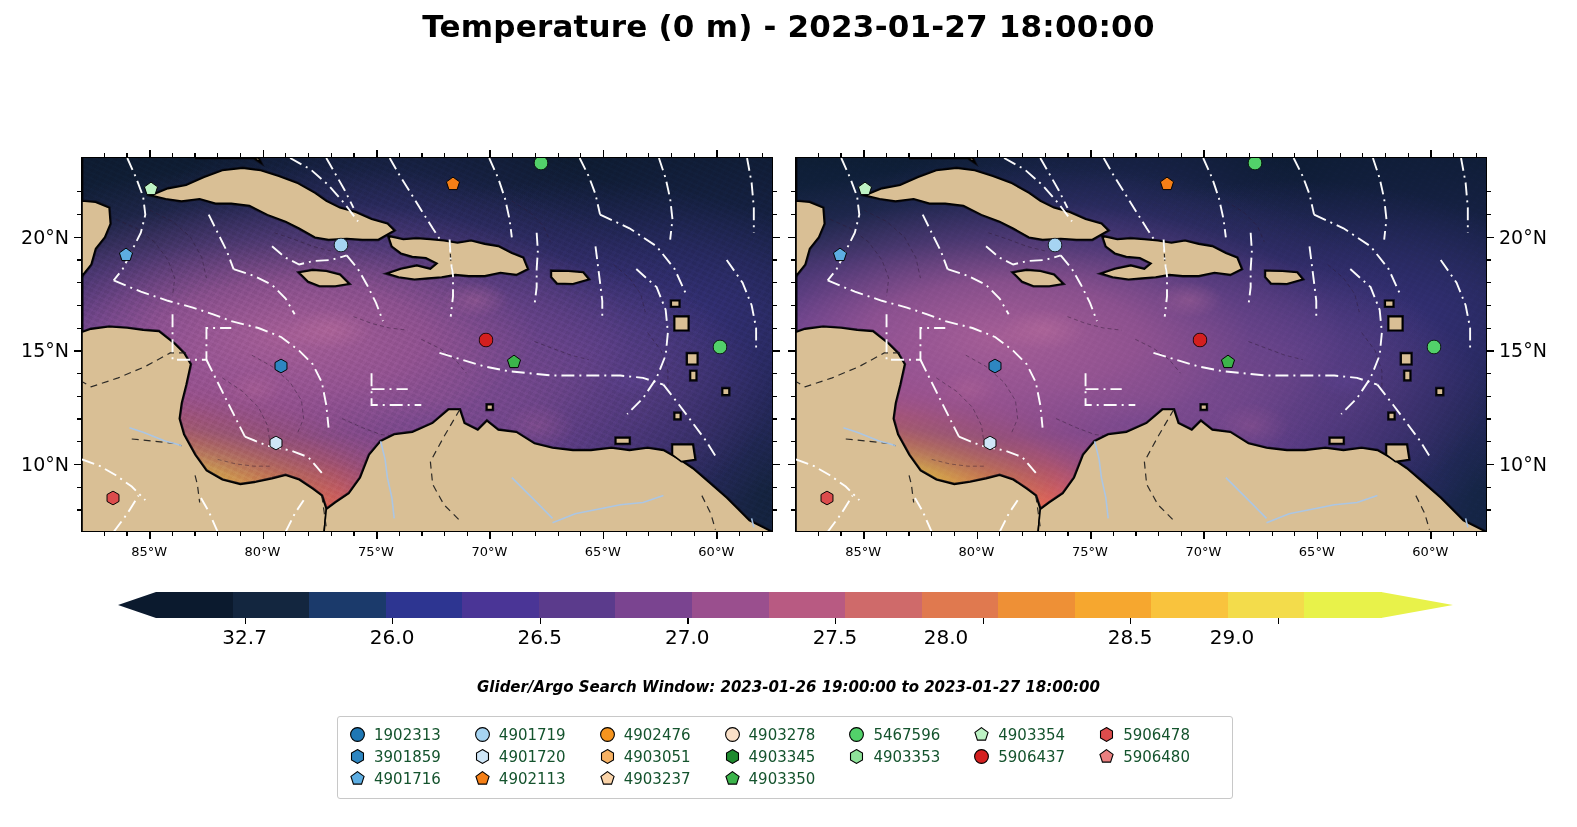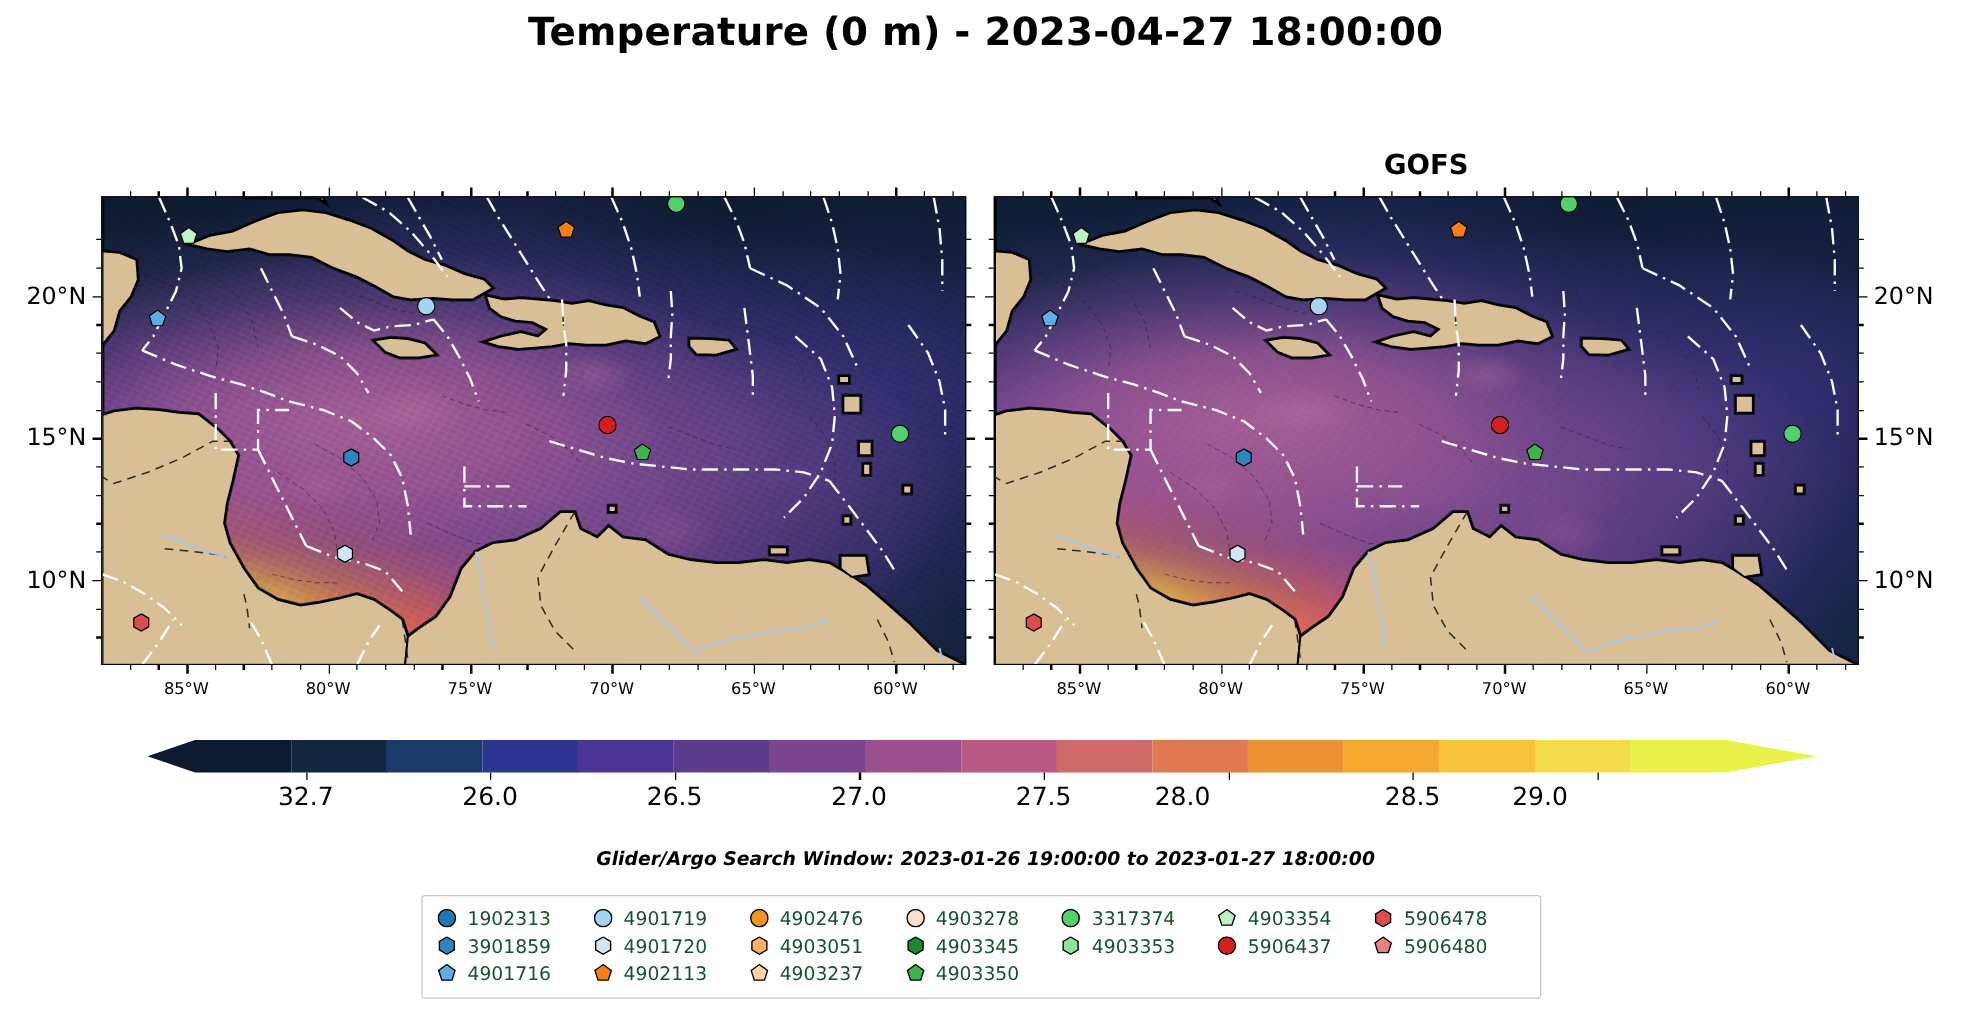--- a/index.html
+++ b/index.html
@@ -123,23 +123,22 @@
   
   .mapmk{position:absolute;width:17px;height:17px;
          transform:translate(-50%,-50%);}
   .mapmk.big{width:19px;height:19px;}
 </style>
 </head>
 <body>
 
 <div class="root">
 
-  <div id="fig-title">Temperature (0 m) - 2023-04-27 18:00:00</div>
-
-  <div class="panel-title" id="title-gofs">GOFS</div>
+  <div id="fig-title">Temperature (0 m) - 2023-01-27 18:00:00</div>
+
 
   <div class="panel" id="panel-rtofs">
     <div class="mapwrap">
       <div class="maplayer sst-base"></div>
       <div class="maplayer sst-carib"></div>
       <div class="maplayer sst-eddies"></div>
       <div class="maplayer sst-grain"></div>
       <svg class="maplayer geo-svg" viewBox="0 0 692 375" preserveAspectRatio="none">
           <polyline class="bathy" points="34.0,61.4 54.5,70.5 72.6,84.1 86.2,102.3 93.0,120.5 90.8,138.6"></polyline>
           <polyline class="bathy" points="68.1,52.3 90.8,63.6 108.9,79.5 120.2,100.0 124.8,120.5"></polyline>
@@ -748,21 +747,21 @@
             </svg>
           </span>
           <span class="leg-txt">4903278</span>
         </div>
         <div class="leg-cell">
           <span>
             <svg class="mk" viewBox="0 0 15 15" width="15" height="15">
               <circle cx="7.5" cy="7.5" r="6.9" fill="#52d16a" stroke="#000" stroke-width="1.1"></circle>
             </svg>
           </span>
-          <span class="leg-txt">3317374</span>
+          <span class="leg-txt">5467596</span>
         </div>
         <div class="leg-cell">
           <span>
             <svg class="mk" viewBox="0 0 15 15" width="15" height="15">
               <polygon points="7.50,0.60 14.06,5.37 11.56,13.08 3.44,13.08 0.94,5.37" fill="#bdf2c4" stroke="#000" stroke-width="1.1"></polygon>
             </svg>
           </span>
           <span class="leg-txt">4903354</span>
         </div>
         <div class="leg-cell">

